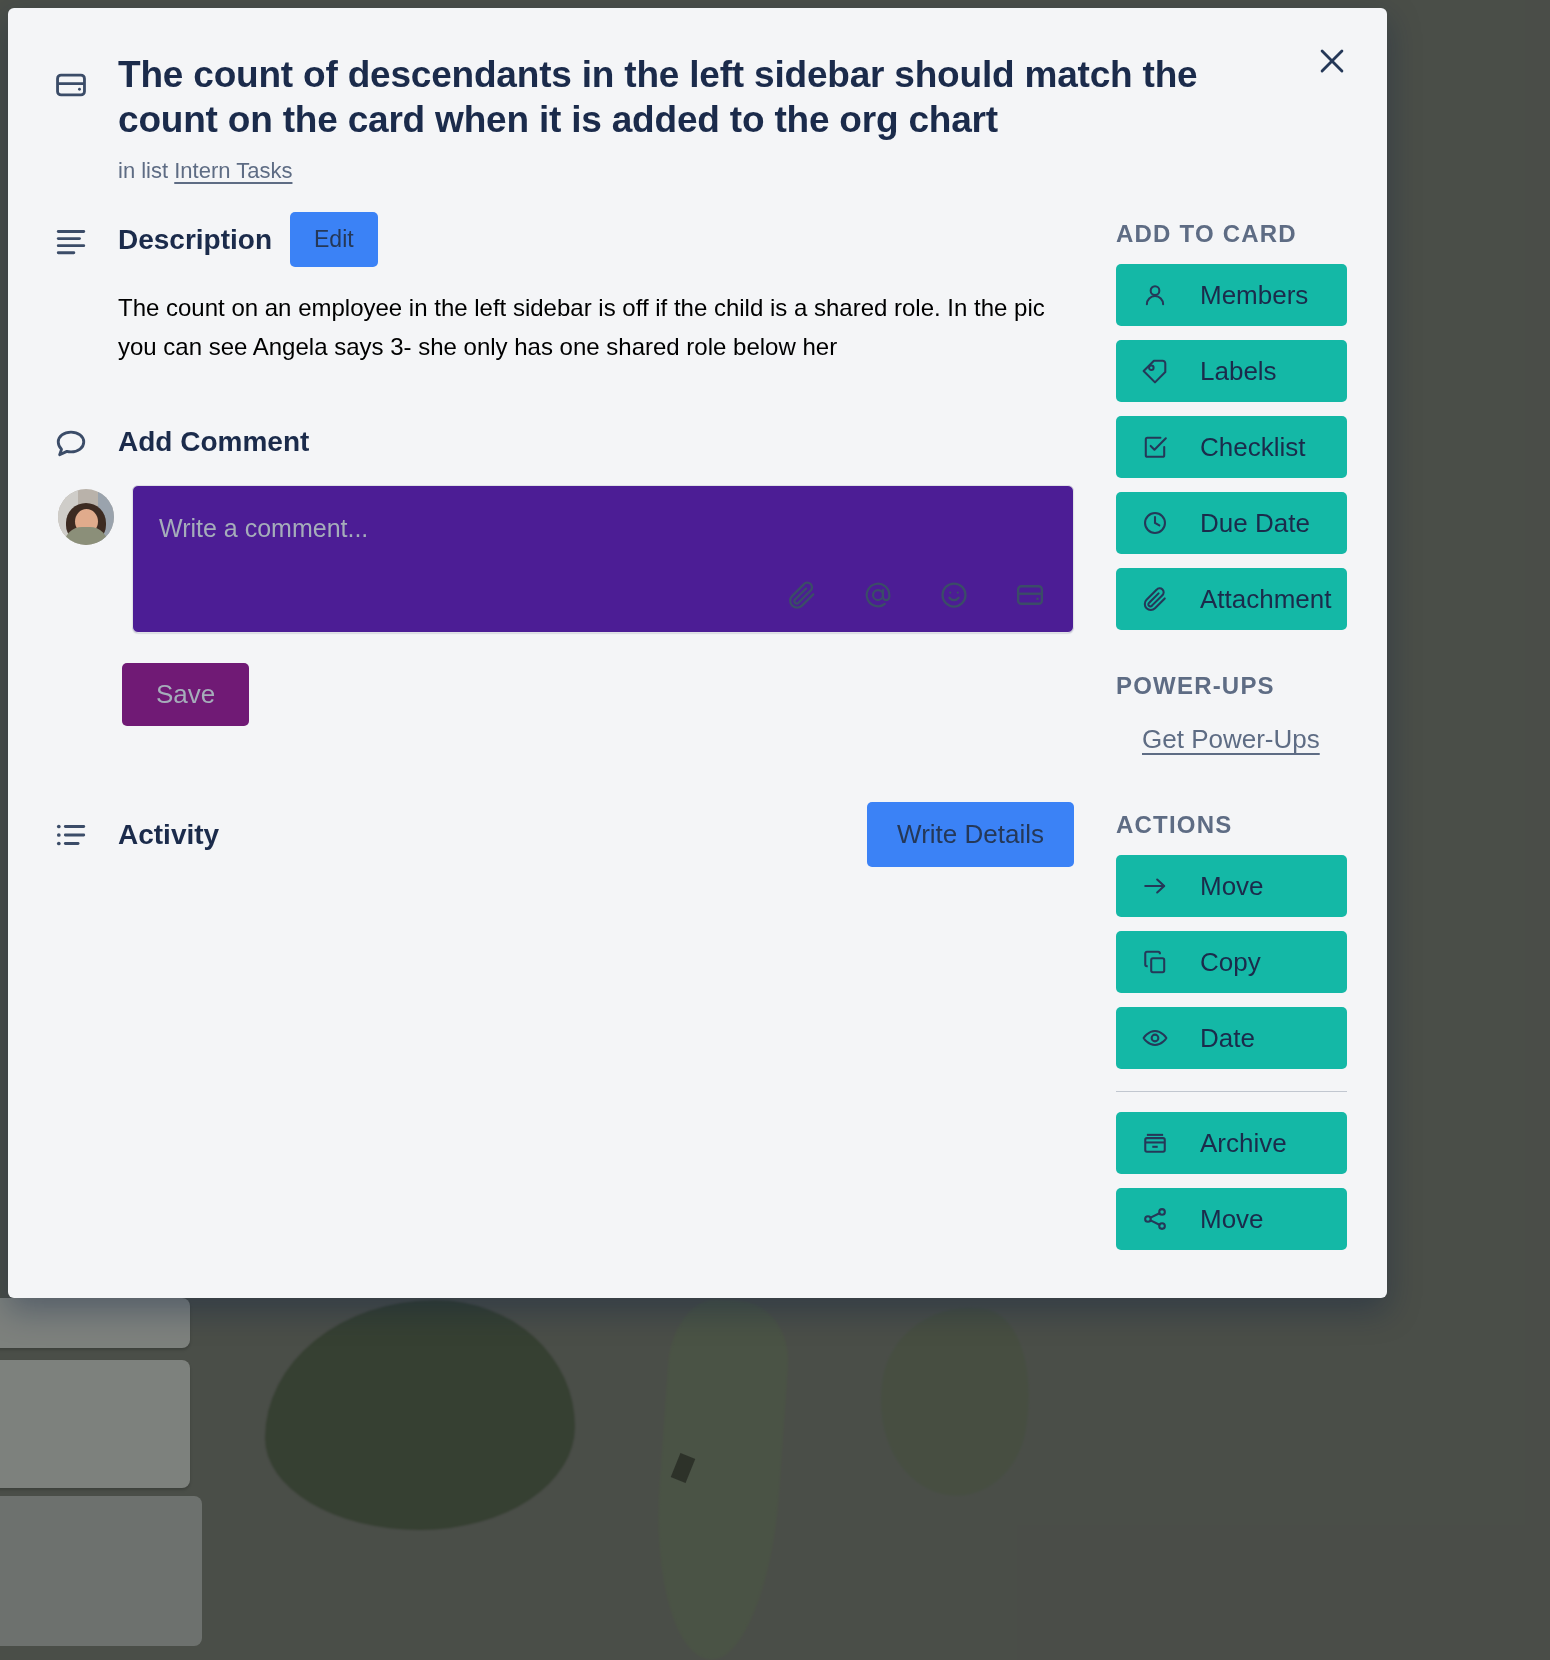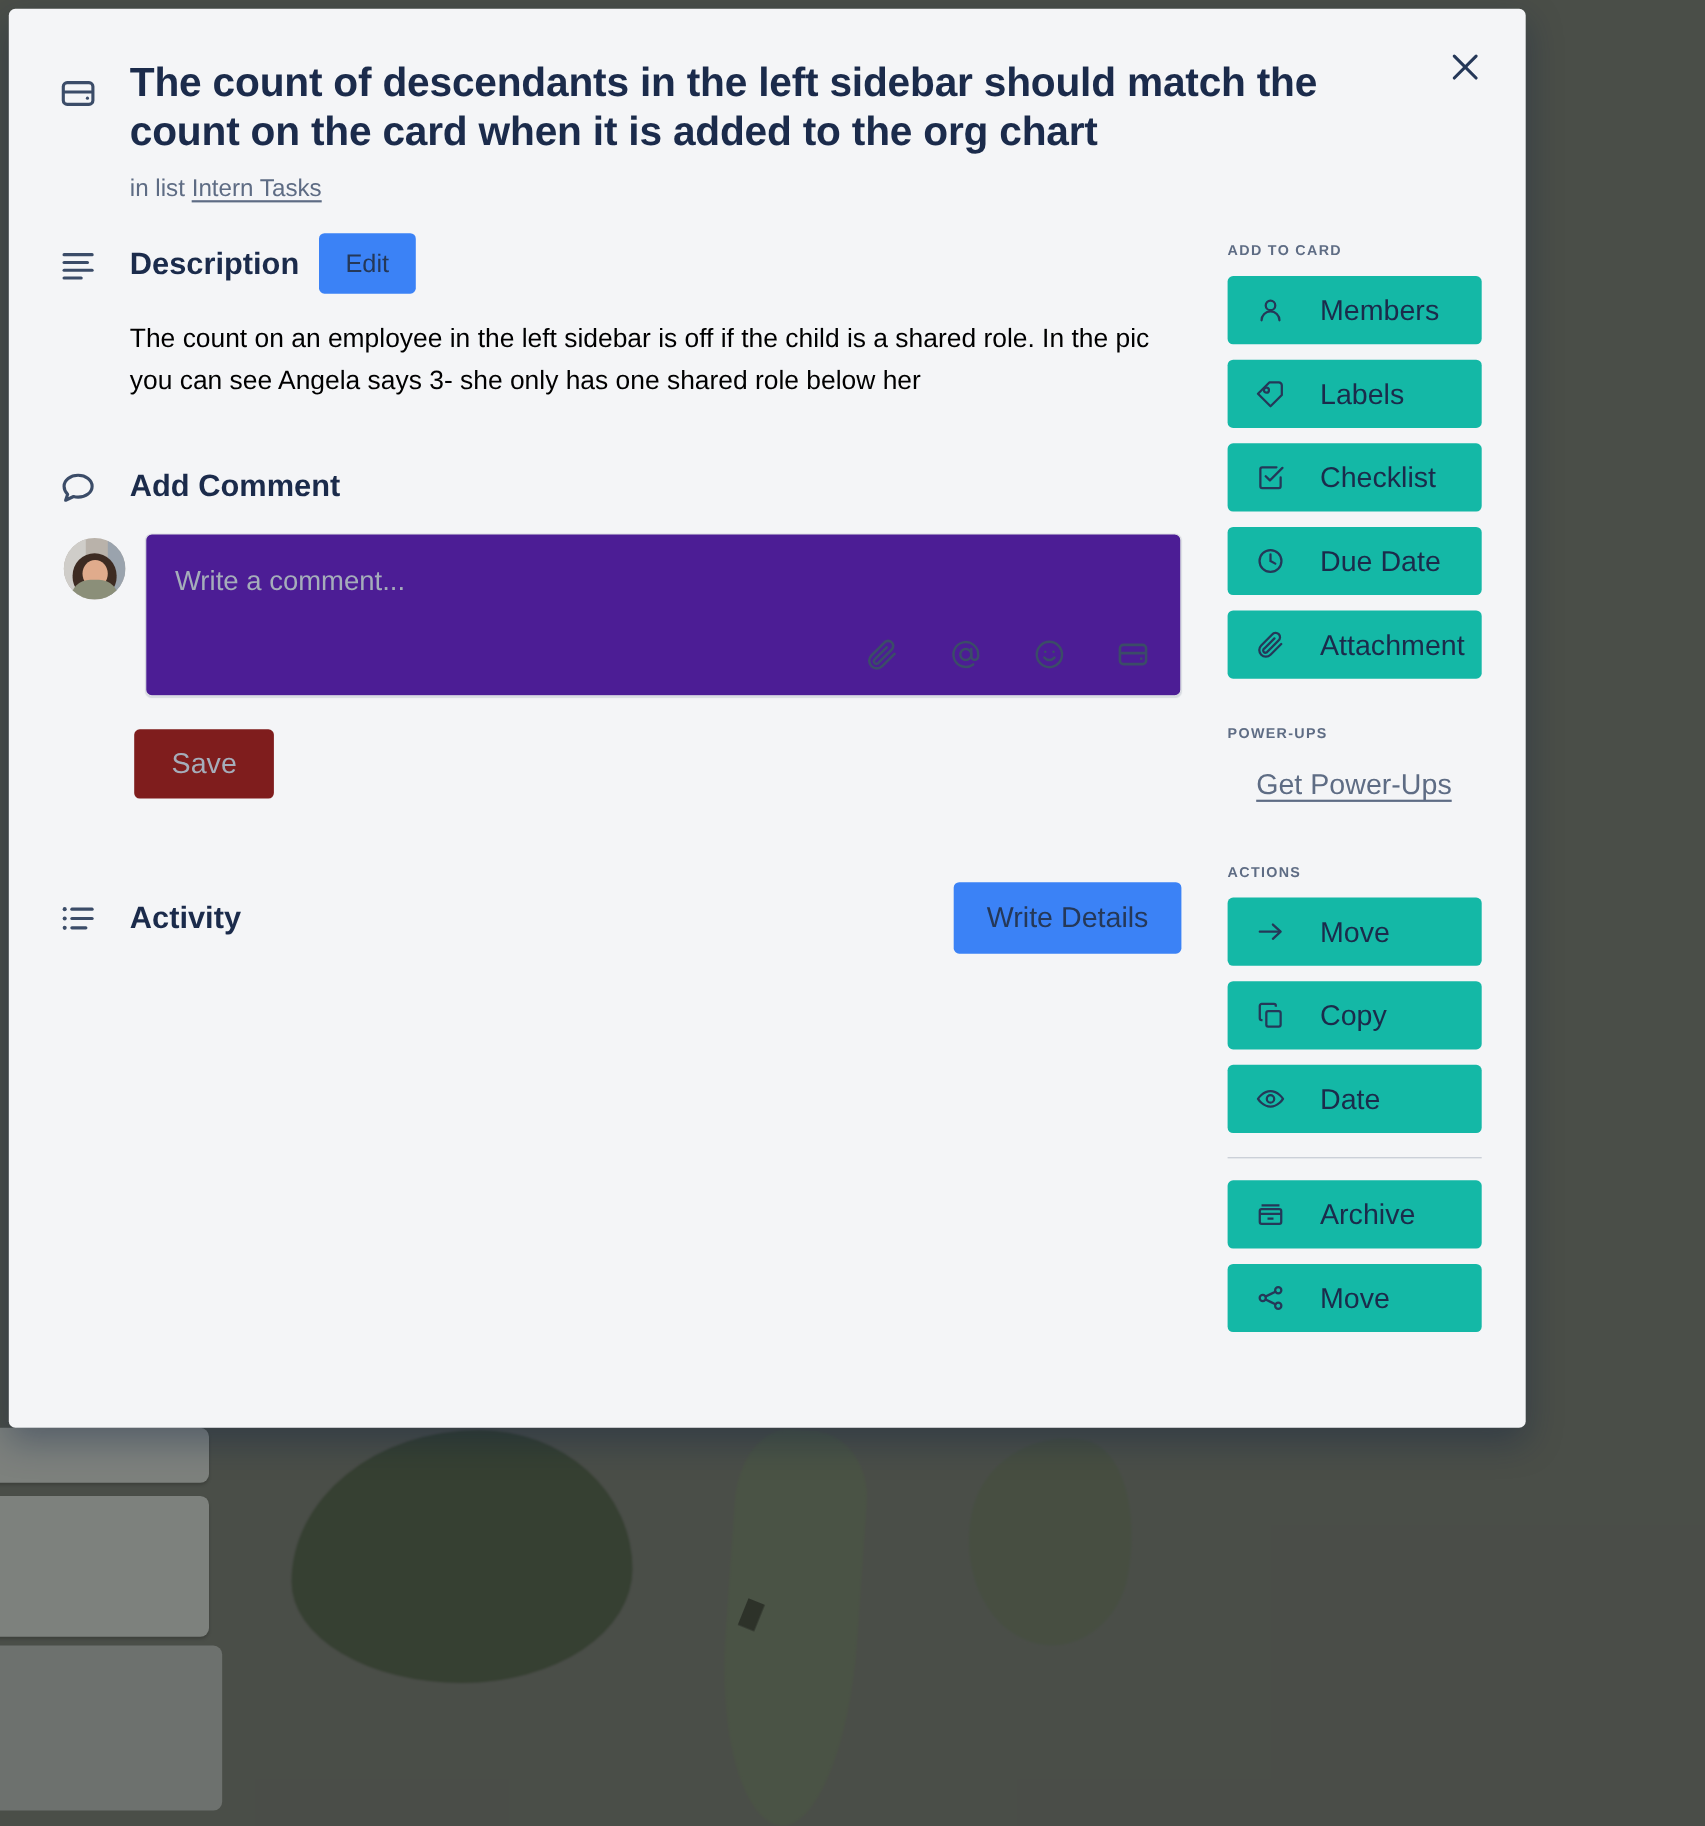--- a/index.html
+++ b/index.html
@@ -155,36 +155,36 @@
     position: absolute; left: 26px; top: 28px;
     font-size: 25px; color: #a5adba;
   }
   #comment-tools {
     position: absolute; right: 28px; bottom: 22px;
     display: flex; gap: 46px; align-items: center; color: #3b4c68;
   }
   .tool-icon { cursor: pointer; display: flex; }
   #save-btn {
     margin: 30px 0 0 68px;
-    background: #7f1d1d; color: #a5adba;
+    background: #701a75; color: #a5adba;
     border: none; border-radius: 5px;
     font-size: 26px; font-family: "Liberation Sans", sans-serif;
     padding: 16px 34px; cursor: default;
   }
 
   
   #activity-head {
     margin-top: 76px; display: flex; align-items: center;
     justify-content: space-between; padding-right: 0;
   }
   #show-details-btn { font-size: 26px; padding: 17px 30px; }
 
   
   .side-heading {
-    font-size: 13px; font-weight: bold; letter-spacing: 1.2px;
+    font-size: 24px; font-weight: bold; letter-spacing: 1.2px;
     color: #5e6c84; text-transform: uppercase;
     margin-bottom: 16px;
   }
   .side-btn {
     display: flex; align-items: center;
     background: #14b8a6; border: none; border-radius: 5px;
     width: 100%; height: 62px; margin-bottom: 14px;
     padding: 0 0 0 26px;
     color: #1b2b4b; font-size: 26px;
     font-family: "Liberation Sans", sans-serif;

